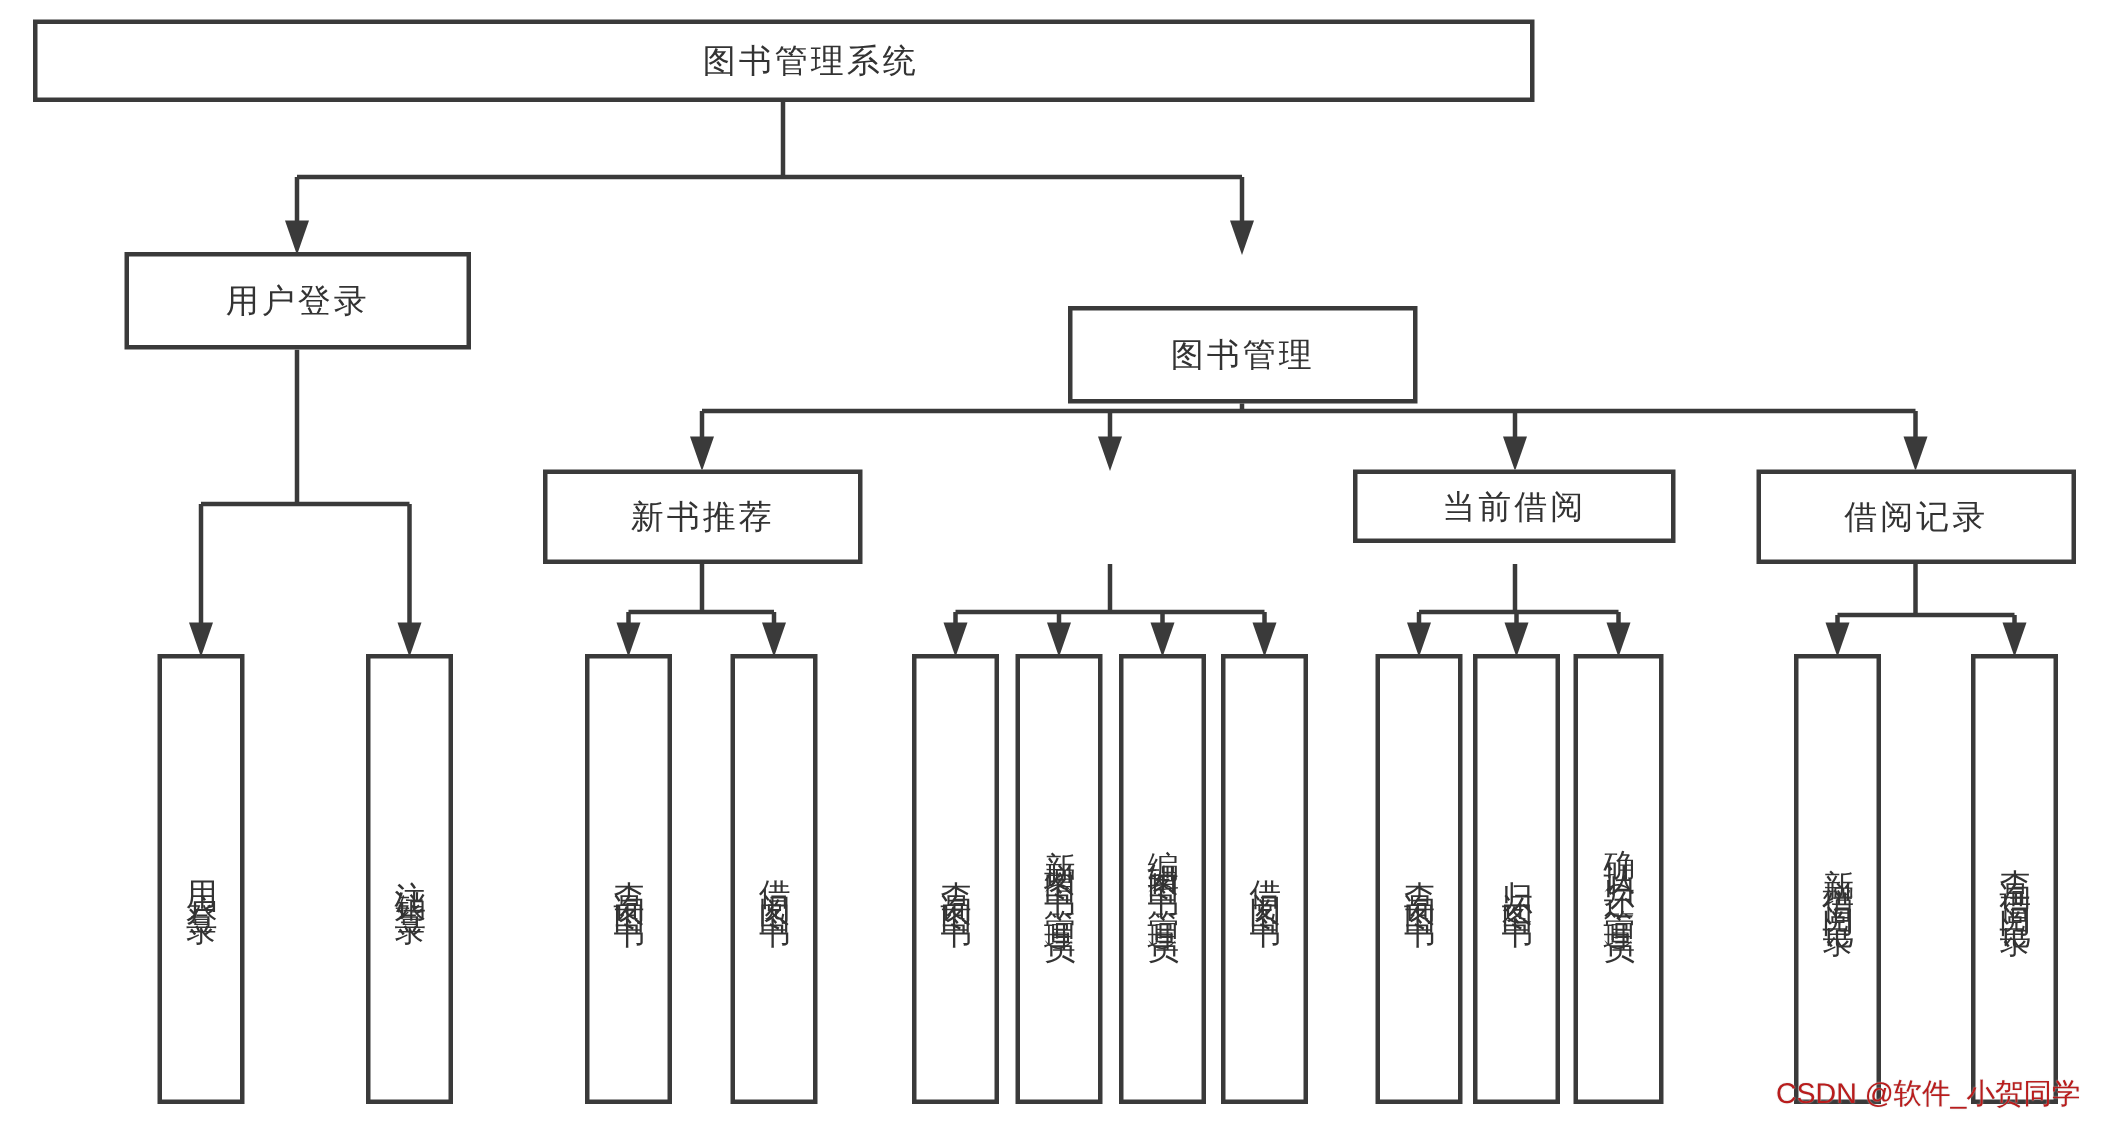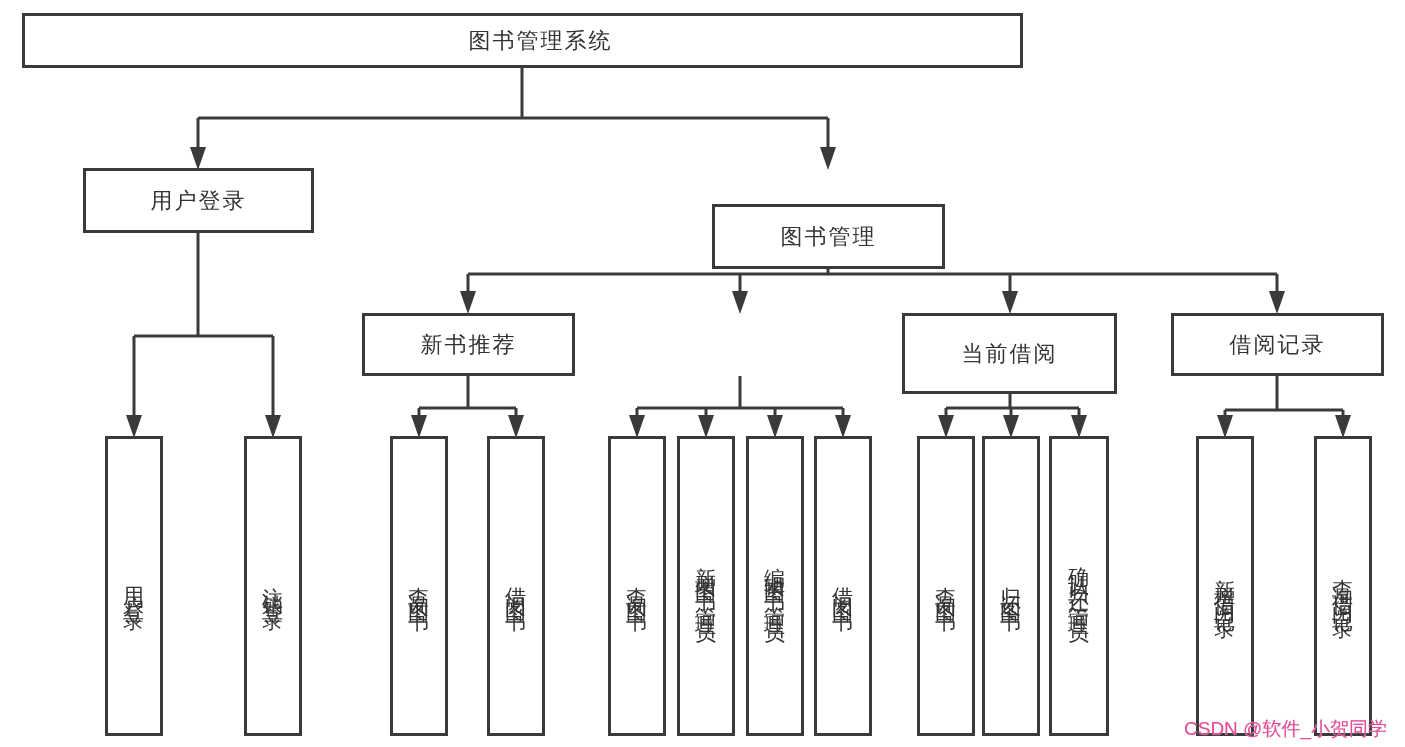--- a/index.html
+++ b/index.html
@@ -46,21 +46,21 @@
     letter-spacing: 8px;
     color: #333333;
     white-space: nowrap;
   }
   .watermark {
     position: absolute;
     left: 1184px;
     top: 716px;
     z-index: 3;
     font-size: 19px;
-    color: #ec4899;
+    color: #b91c1c;
     text-shadow: 0 0 1px #c8c8c8;
     white-space: nowrap;
   }
 </style>
 </head>
 <body>
 
 <div class="canvas">
 
   <svg class="connectors" viewBox="0 0 1405 747" xmlns="http://www.w3.org/2000/svg">
@@ -136,21 +136,21 @@
   <div class="node" style="left:83px; top:168px; width:231px; height:65px;">
     <span class="hlabel">用户登录</span>
   </div>
   <div class="node" style="left:712px; top:168px; width:233px; height:65px;margin-top:36px;">
     <span class="hlabel">图书管理</span>
   </div>
 
   <div class="node" style="left:362px; top:313px; width:213px; height:63px;">
     <span class="hlabel">新书推荐</span>
   </div>
-  <div class="node" style="left:902px; top:313px; width:215px; height:81px;">
+  <div class="node" style="left:902px; top:313px; width:215px; height:49px;">
     <span class="hlabel">当前借阅</span>
   </div>
   <div class="node" style="left:1171px; top:313px; width:213px; height:63px;">
     <span class="hlabel">借阅记录</span>
   </div>
 
   <div class="node leaf" style="left:105px;">
     <span class="vlabel">用户登录</span>
   </div>
   <div class="node leaf" style="left:244px;">

